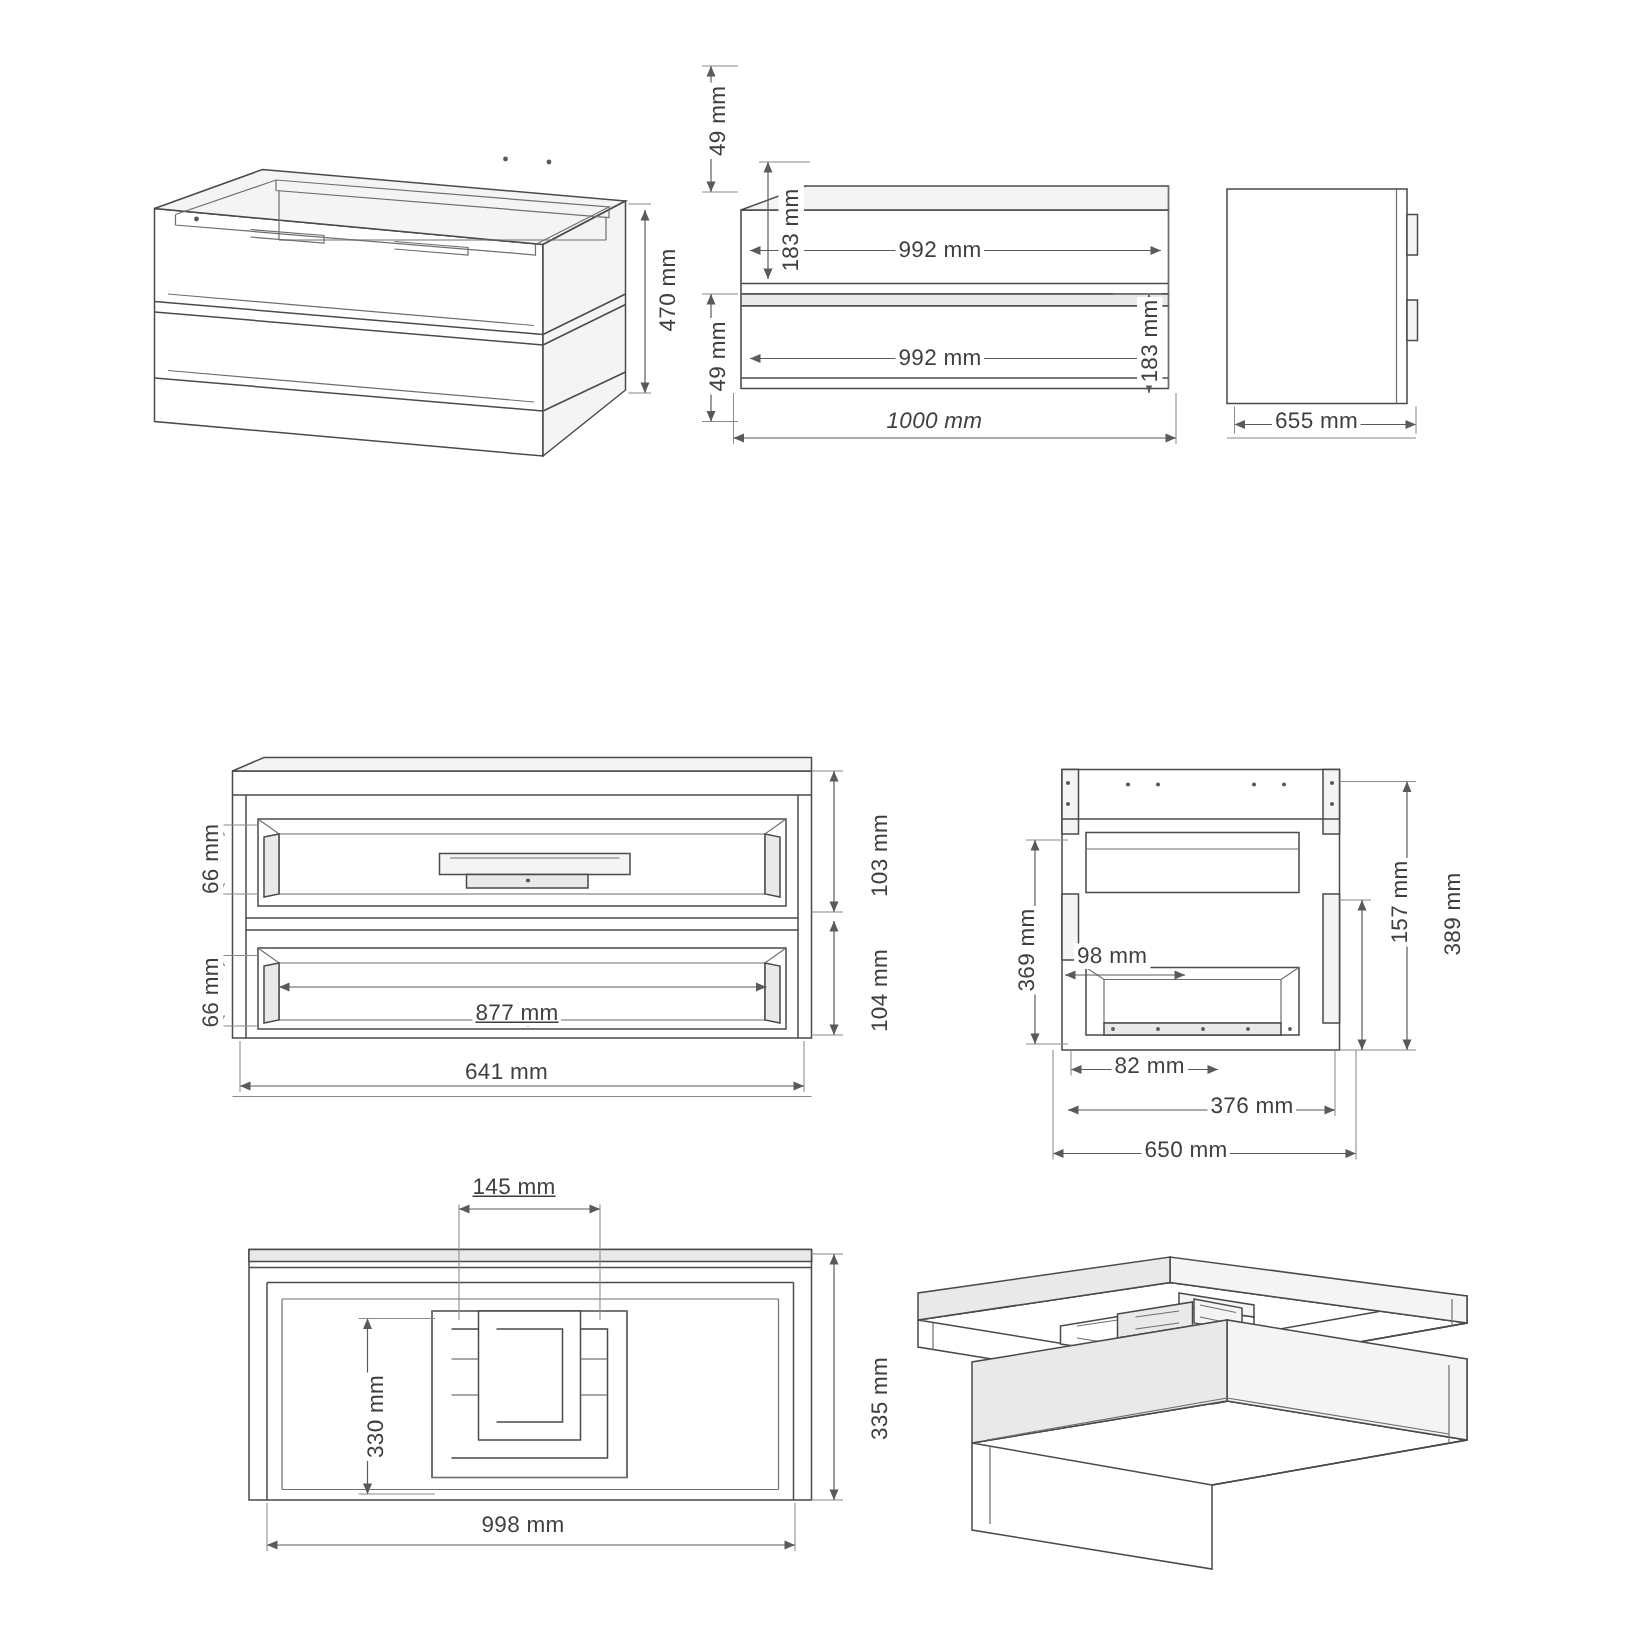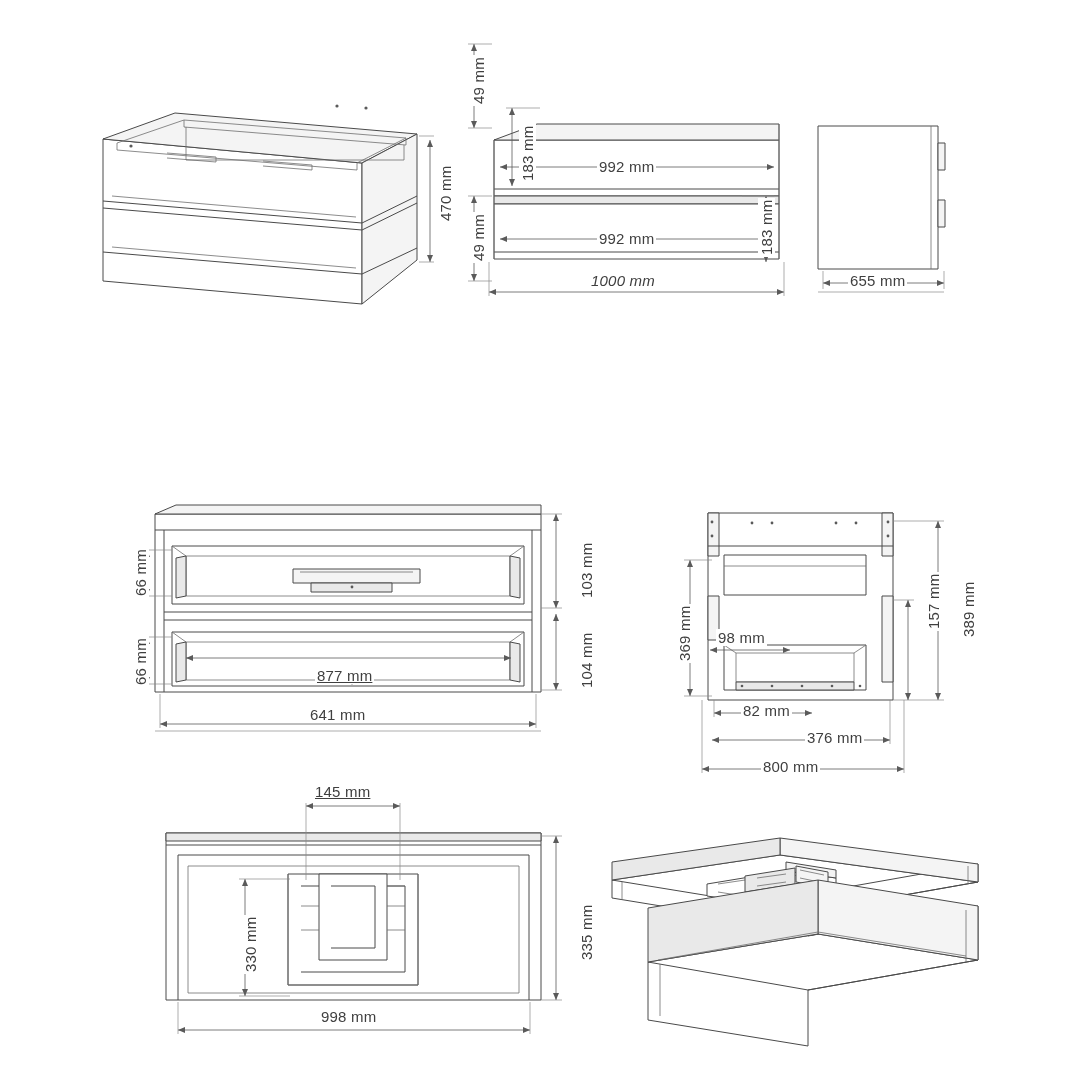--- a/index.html
+++ b/index.html
@@ -393,20 +393,20 @@
   <div class="dim vert" style="left:578px; top:690px;">104 mm</div>
   <div class="dim" style="left:315px; top:667px;text-decoration:underline;">877 mm</div>
   <div class="dim" style="left:308px; top:706px;">641 mm</div>
 
   <div class="dim vert" style="left:676px; top:663px;">369 mm</div>
   <div class="dim vert" style="left:960px; top:639px;">389 mm</div>
   <div class="dim" style="left:716px; top:629px;">98 mm</div>
   <div class="dim vert" style="left:925px; top:631px;">157 mm</div>
   <div class="dim" style="left:741px; top:702px;">82 mm</div>
   <div class="dim" style="left:761px; top:729px;margin-left:44px;">376 mm</div>
-  <div class="dim" style="left:761px; top:758px;">800 mm</div>
+  <div class="dim" style="left:761px; top:758px;">650 mm</div>
 
   <div class="dim" style="left:313px; top:783px;text-decoration:underline;">145 mm</div>
   <div class="dim vert" style="left:242px; top:974px;">330 mm</div>
   <div class="dim vert" style="left:578px; top:962px;">335 mm</div>
   <div class="dim" style="left:319px; top:1008px;">998 mm</div>
 
 </div>
 
 </body></html>

